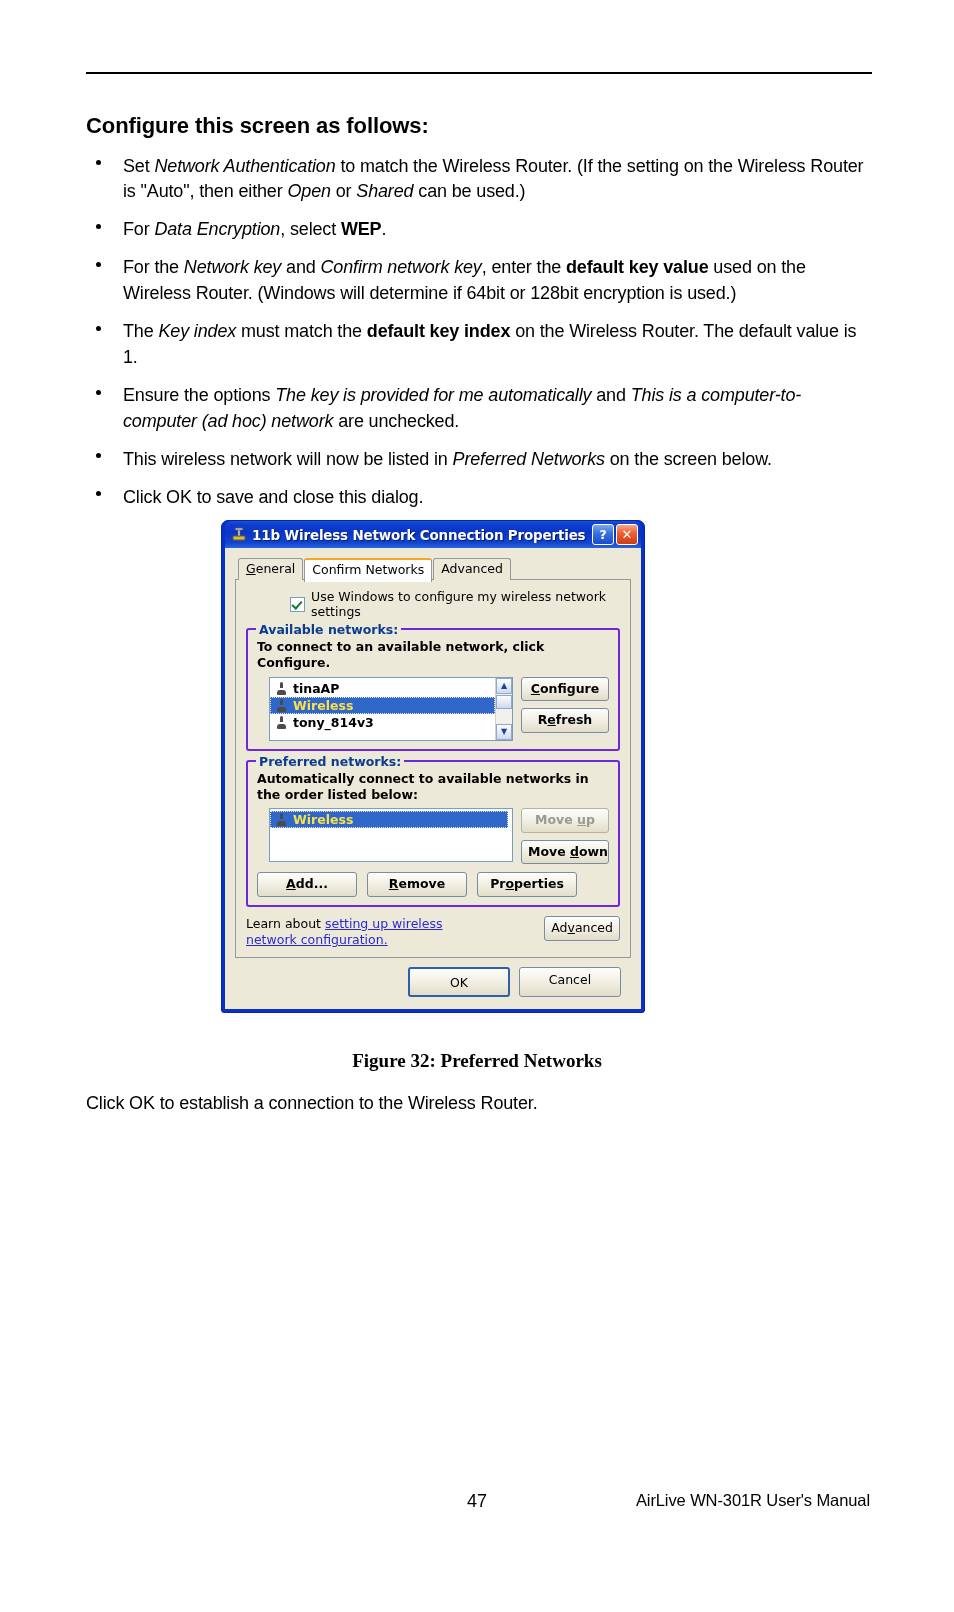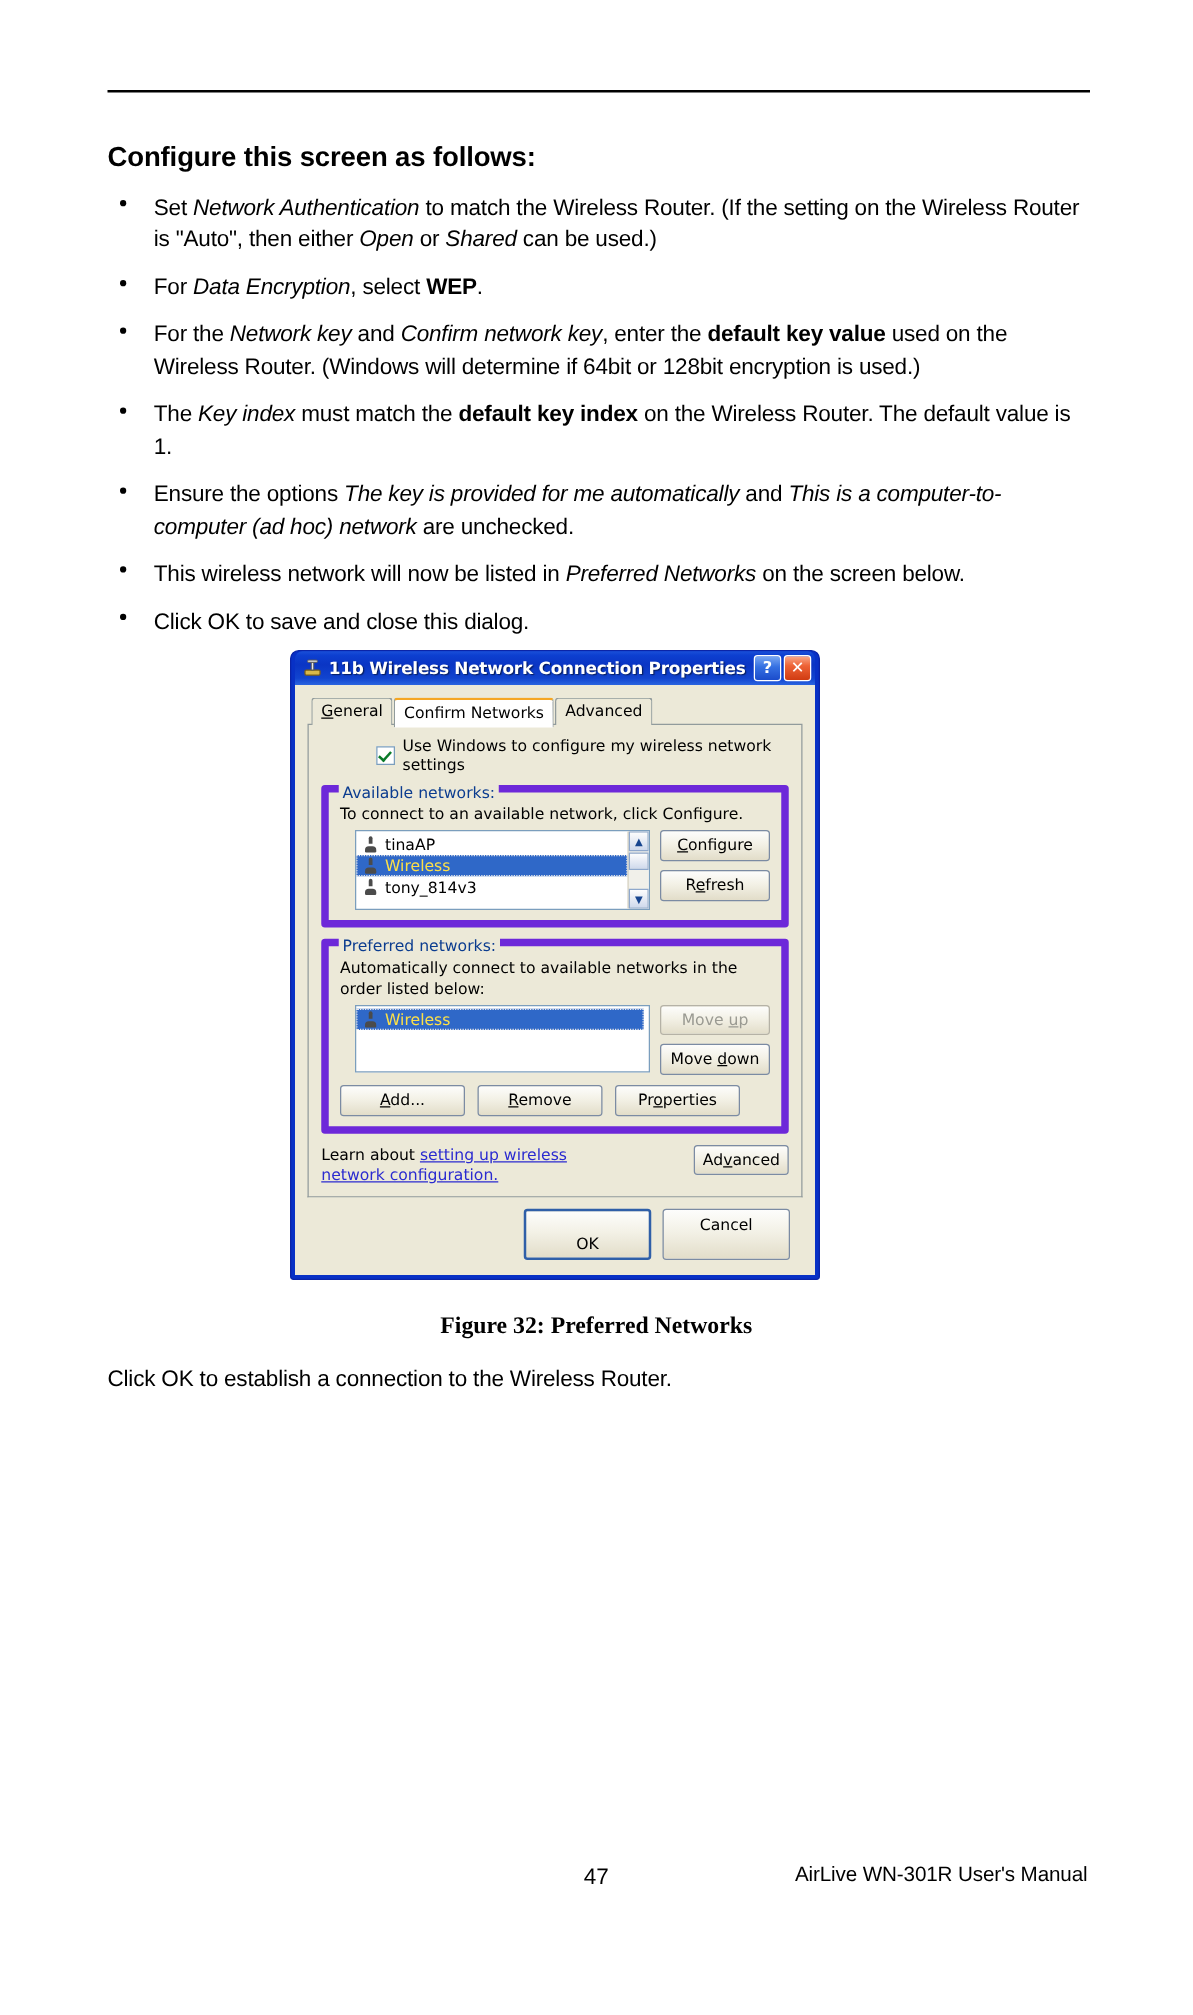--- a/index.html
+++ b/index.html
@@ -65,21 +65,21 @@
     height: 5px;
     border-radius: 50%;
     background: #000;
   }
   em { font-style: italic; }
   strong { font-weight: bold; }
 
   
   .figure-wrap {
     position: absolute;
-    left: 15px;
+    left: 4px;
     top: 520px;
     width: 858px;
     text-align: center;
   }
 
   
   .xp-dialog {
     display: inline-block;
     text-align: left;
     width: 424px;
@@ -204,25 +204,26 @@
     position: absolute;
     left: 3px; top: 1px;
     width: 4px; height: 8px;
     border: solid #0a7a29;
     border-width: 0 2px 2px 0;
     transform: rotate(42deg);
   }
 
   
   .groupbox {
-    border: 6px solid #6d28d9;
+    border: 2px solid #6d28d9;
     border-radius: 3px;
     margin-bottom: 9px;
     padding: 9px 9px 8px 9px;
     position: relative;
+    font-weight: bold;
   }
   .group-legend {
     position: absolute;
     top: -8px;
     left: 8px;
     background: #ece9d8;
     padding: 0 3px;
     font-size: 12.5px;
     color: #0b3c8f;
   }
@@ -369,21 +370,21 @@
   .footer-btns {
     display: flex;
     justify-content: flex-end;
     gap: 9px;
     padding: 9px 10px 2px 0;
     background: #ece9d8;
   }
   .footer-btns .xp-btn { width: 88px; padding: 4px 6px 5px 6px; }
   .xp-btn.default {
     border: 2px solid #2f5fa8;
-    padding: 18px 5px 4px 5px;
+    padding: 6px 5px 4px 5px;
   }
 
   
   .caption {
     position: absolute;
     left: 0;
     top: 1050px;
     width: 954px;
     text-align: center;
     font-family: "Liberation Serif", serif;

